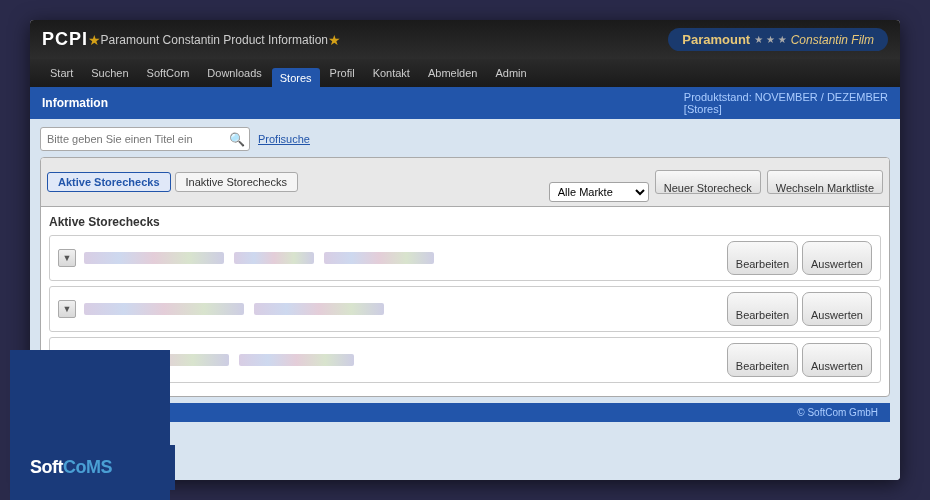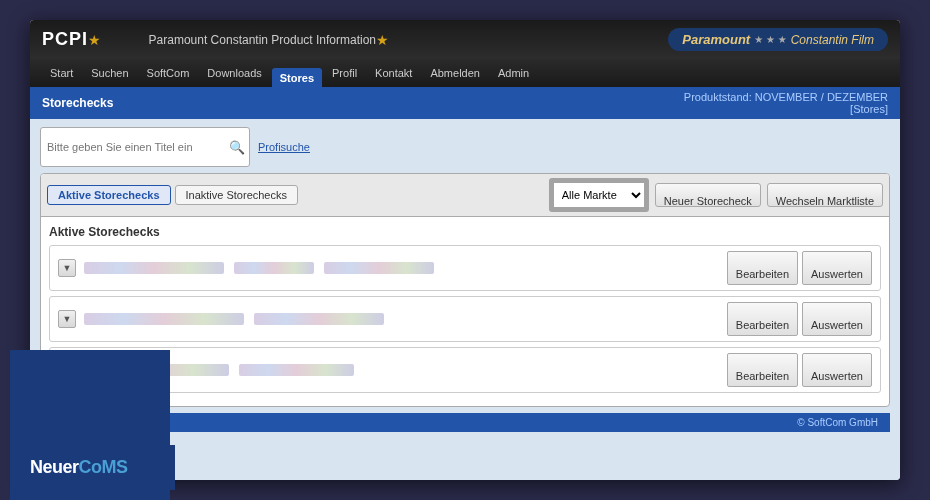--- a/index.html
+++ b/index.html
@@ -93,36 +93,34 @@
     }
 
     .star-icon {
       color: #d4a017;
       font-size: 14px;
     }
 
     .header-subtitle {
       color: #cccccc;
       font-size: 12px;
-      margin-left: 48px;
     }
 
     
     .studio-logos {
       background: #1a3a6e;
       border-radius: 20px;
       padding: 4px 14px;
       display: flex;
       align-items: center;
       gap: 4px;
     }
 
     .paramount-text {
       color: #e8c878;
-      font-style: italic;
       font-size: 13px;
       font-weight: bold;
     }
 
     .dots-separator {
       color: #aaa;
       font-size: 10px;
     }
 
     .constantin-text {
@@ -146,21 +144,21 @@
       font-size: 11px;
       padding: 4px 8px;
       cursor: pointer;
       border-radius: 3px 3px 0 0;
       text-decoration: none;
     }
 
     .nav-item.active {
       background: #2255aa;
       color: white;
-      font-weight: bold;
+      font-weight: normal;
       margin-top: 9px;
     }
 
     
     .status-bar {
       background: #2255aa;
       padding: 4px 12px;
       display: flex;
       align-items: center;
       justify-content: space-between;
@@ -195,21 +193,21 @@
     }
 
     .search-input-wrapper {
       position: relative;
       display: flex;
       align-items: center;
     }
 
     .search-input {
       width: 210px;
-      height: 40px;
+      height: 24px;
       border: 1px solid #aaa;
       border-radius: 3px;
       padding: 2px 24px 2px 6px;
       font-size: 11px;
       color: #999;
       background: white;
     }
 
     .search-btn {
       position: absolute;
@@ -268,28 +266,29 @@
       font-weight: bold;
     }
 
     .tabs-right {
       display: flex;
       align-items: center;
       gap: 6px;
     }
 
     .markt-select {
-      height: 34px;
-      font-size: 11px;
-      border: 5px solid #a3a3a3;
+      height: 20px;
+      font-size: 11px;
+      border: 1px solid #a3a3a3;
       border-radius: 3px;
       padding: 0 4px;
       min-width: 100px;
       background: white;
       cursor: pointer;
+      margin-top: 20px;
     }
 
     .action-btn {
       height: 22px;
       padding: 11px 8px;
       font-size: 11px;
       border: 1px solid #aaa;
       border-radius: 3px;
       background: linear-gradient(180deg, #f8f8f8 0%, #e0e0e0 100%);
       cursor: pointer;
@@ -356,21 +355,21 @@
       display: flex;
       gap: 4px;
       flex-shrink: 0;
     }
 
     .row-btn {
       height: 32px;
       padding: 16px 8px;
       font-size: 11px;
       border: 1px solid #aaa;
-      border-radius: 2px;
+      border-radius: 7px;
       background: linear-gradient(180deg, #f8f8f8 0%, #e0e0e0 100%);
       cursor: pointer;
       color: #333;
     }
 
     
     .footer {
       background: #2255aa;
       padding: 4px 12px;
       display: flex;
@@ -403,21 +402,21 @@
   </style>
 </head>
 <body>
 
 <div class="outer-wrapper">
 
   <div class="blue-block"></div>
 
   <div class="softcoms-logo">
     <div class="softcoms-text">
-      <span class="soft-part">Neuer</span><span class="co-part">Co</span><span class="ms-part">MS</span>
+      <span class="soft-part">Soft</span><span class="co-part">Co</span><span class="ms-part">MS</span>
     </div>
   </div>
 
   <div class="app-container">
 
     <div class="header">
       <div class="header-left">
         <span class="pcpi-text">PCPI</span>
         <span class="star-icon">★</span>
         <span class="header-subtitle">Paramount Constantin Product Information</span>
@@ -436,22 +435,22 @@
       <a class="nav-item">SoftCom</a>
       <a class="nav-item">Downloads</a>
       <a class="nav-item active">Stores</a>
       <a class="nav-item">Profil</a>
       <a class="nav-item">Kontakt</a>
       <a class="nav-item">Abmelden</a>
       <a class="nav-item">Admin</a>
     </div>
 
     <div class="status-bar">
-      <span class="storemanager-text">Storechecks</span>
-      <div style="display:flex; flex-direction:column; align-items:flex-end;">
+      <span class="storemanager-text">Information</span>
+      <div style="display:flex; flex-direction:column; ">
         <span class="produktstand-text">Produktstand: NOVEMBER / DEZEMBER</span>
         <span class="produktstand-text">[Stores]</span>
       </div>
     </div>
 
     <div class="content-area">
 
       <div class="search-row">
         <div class="search-input-wrapper">
           <input class="search-input" type="text" placeholder="Bitte geben Sie einen Titel ein" style="">

